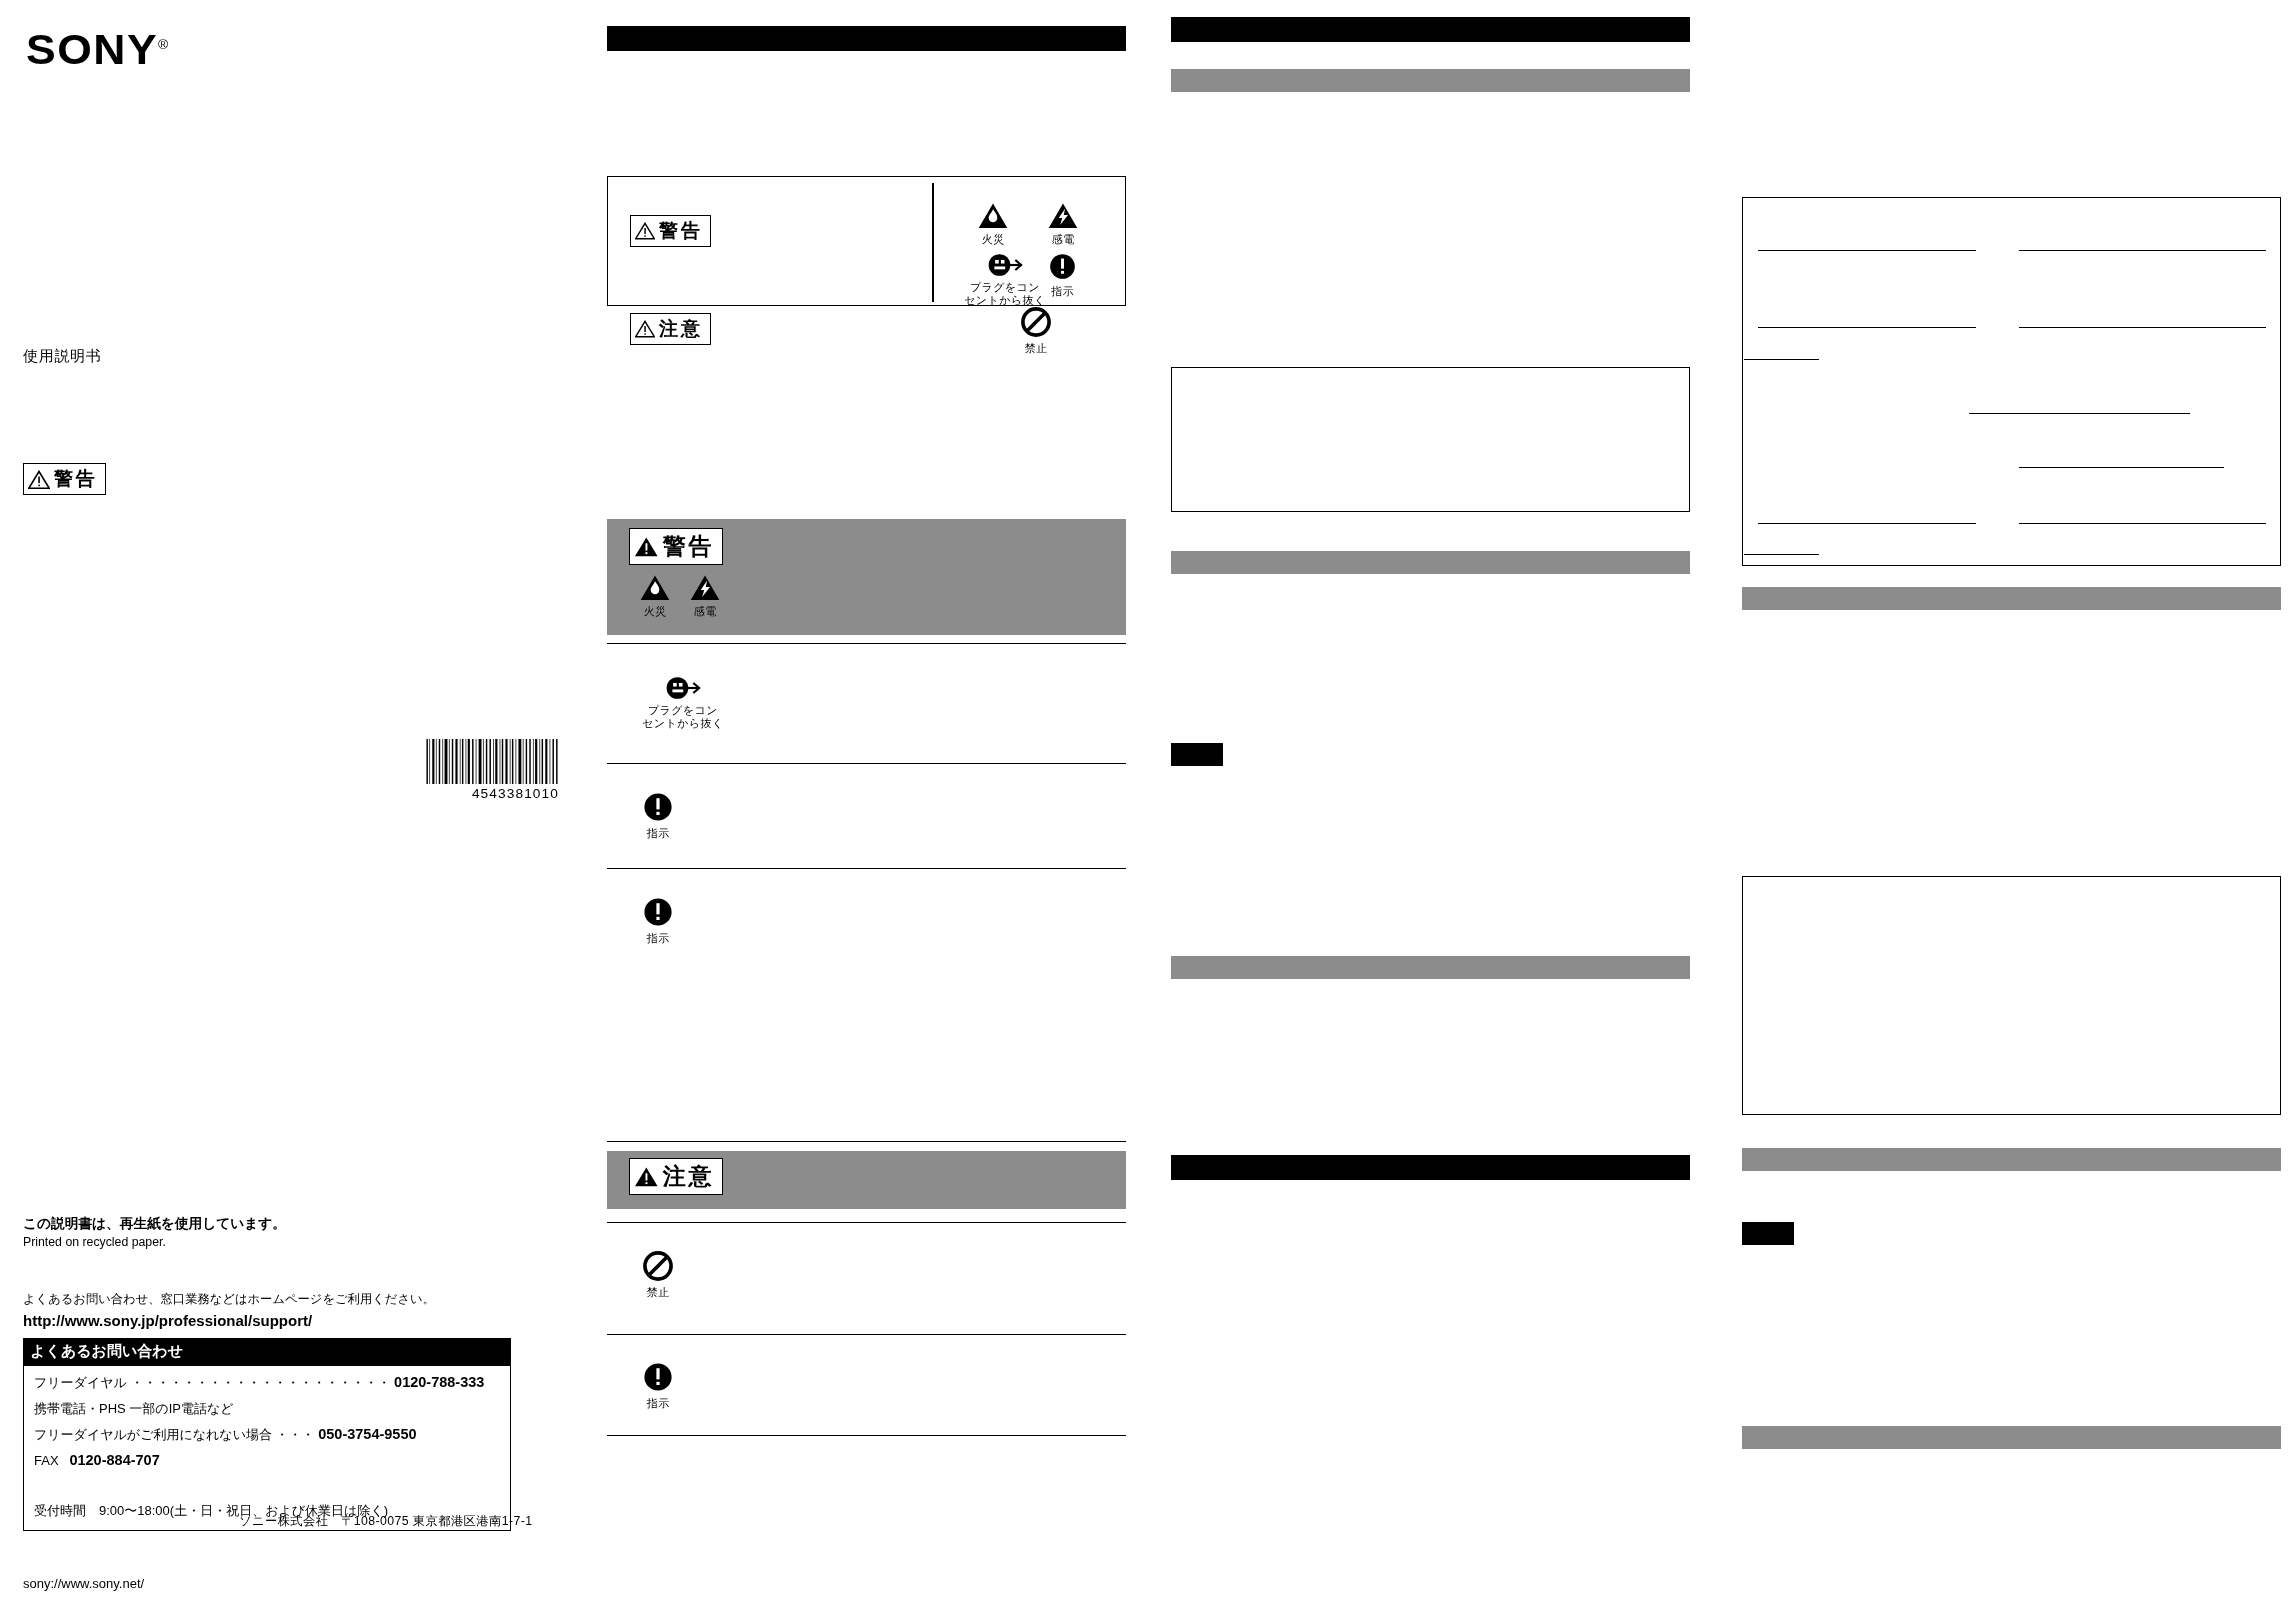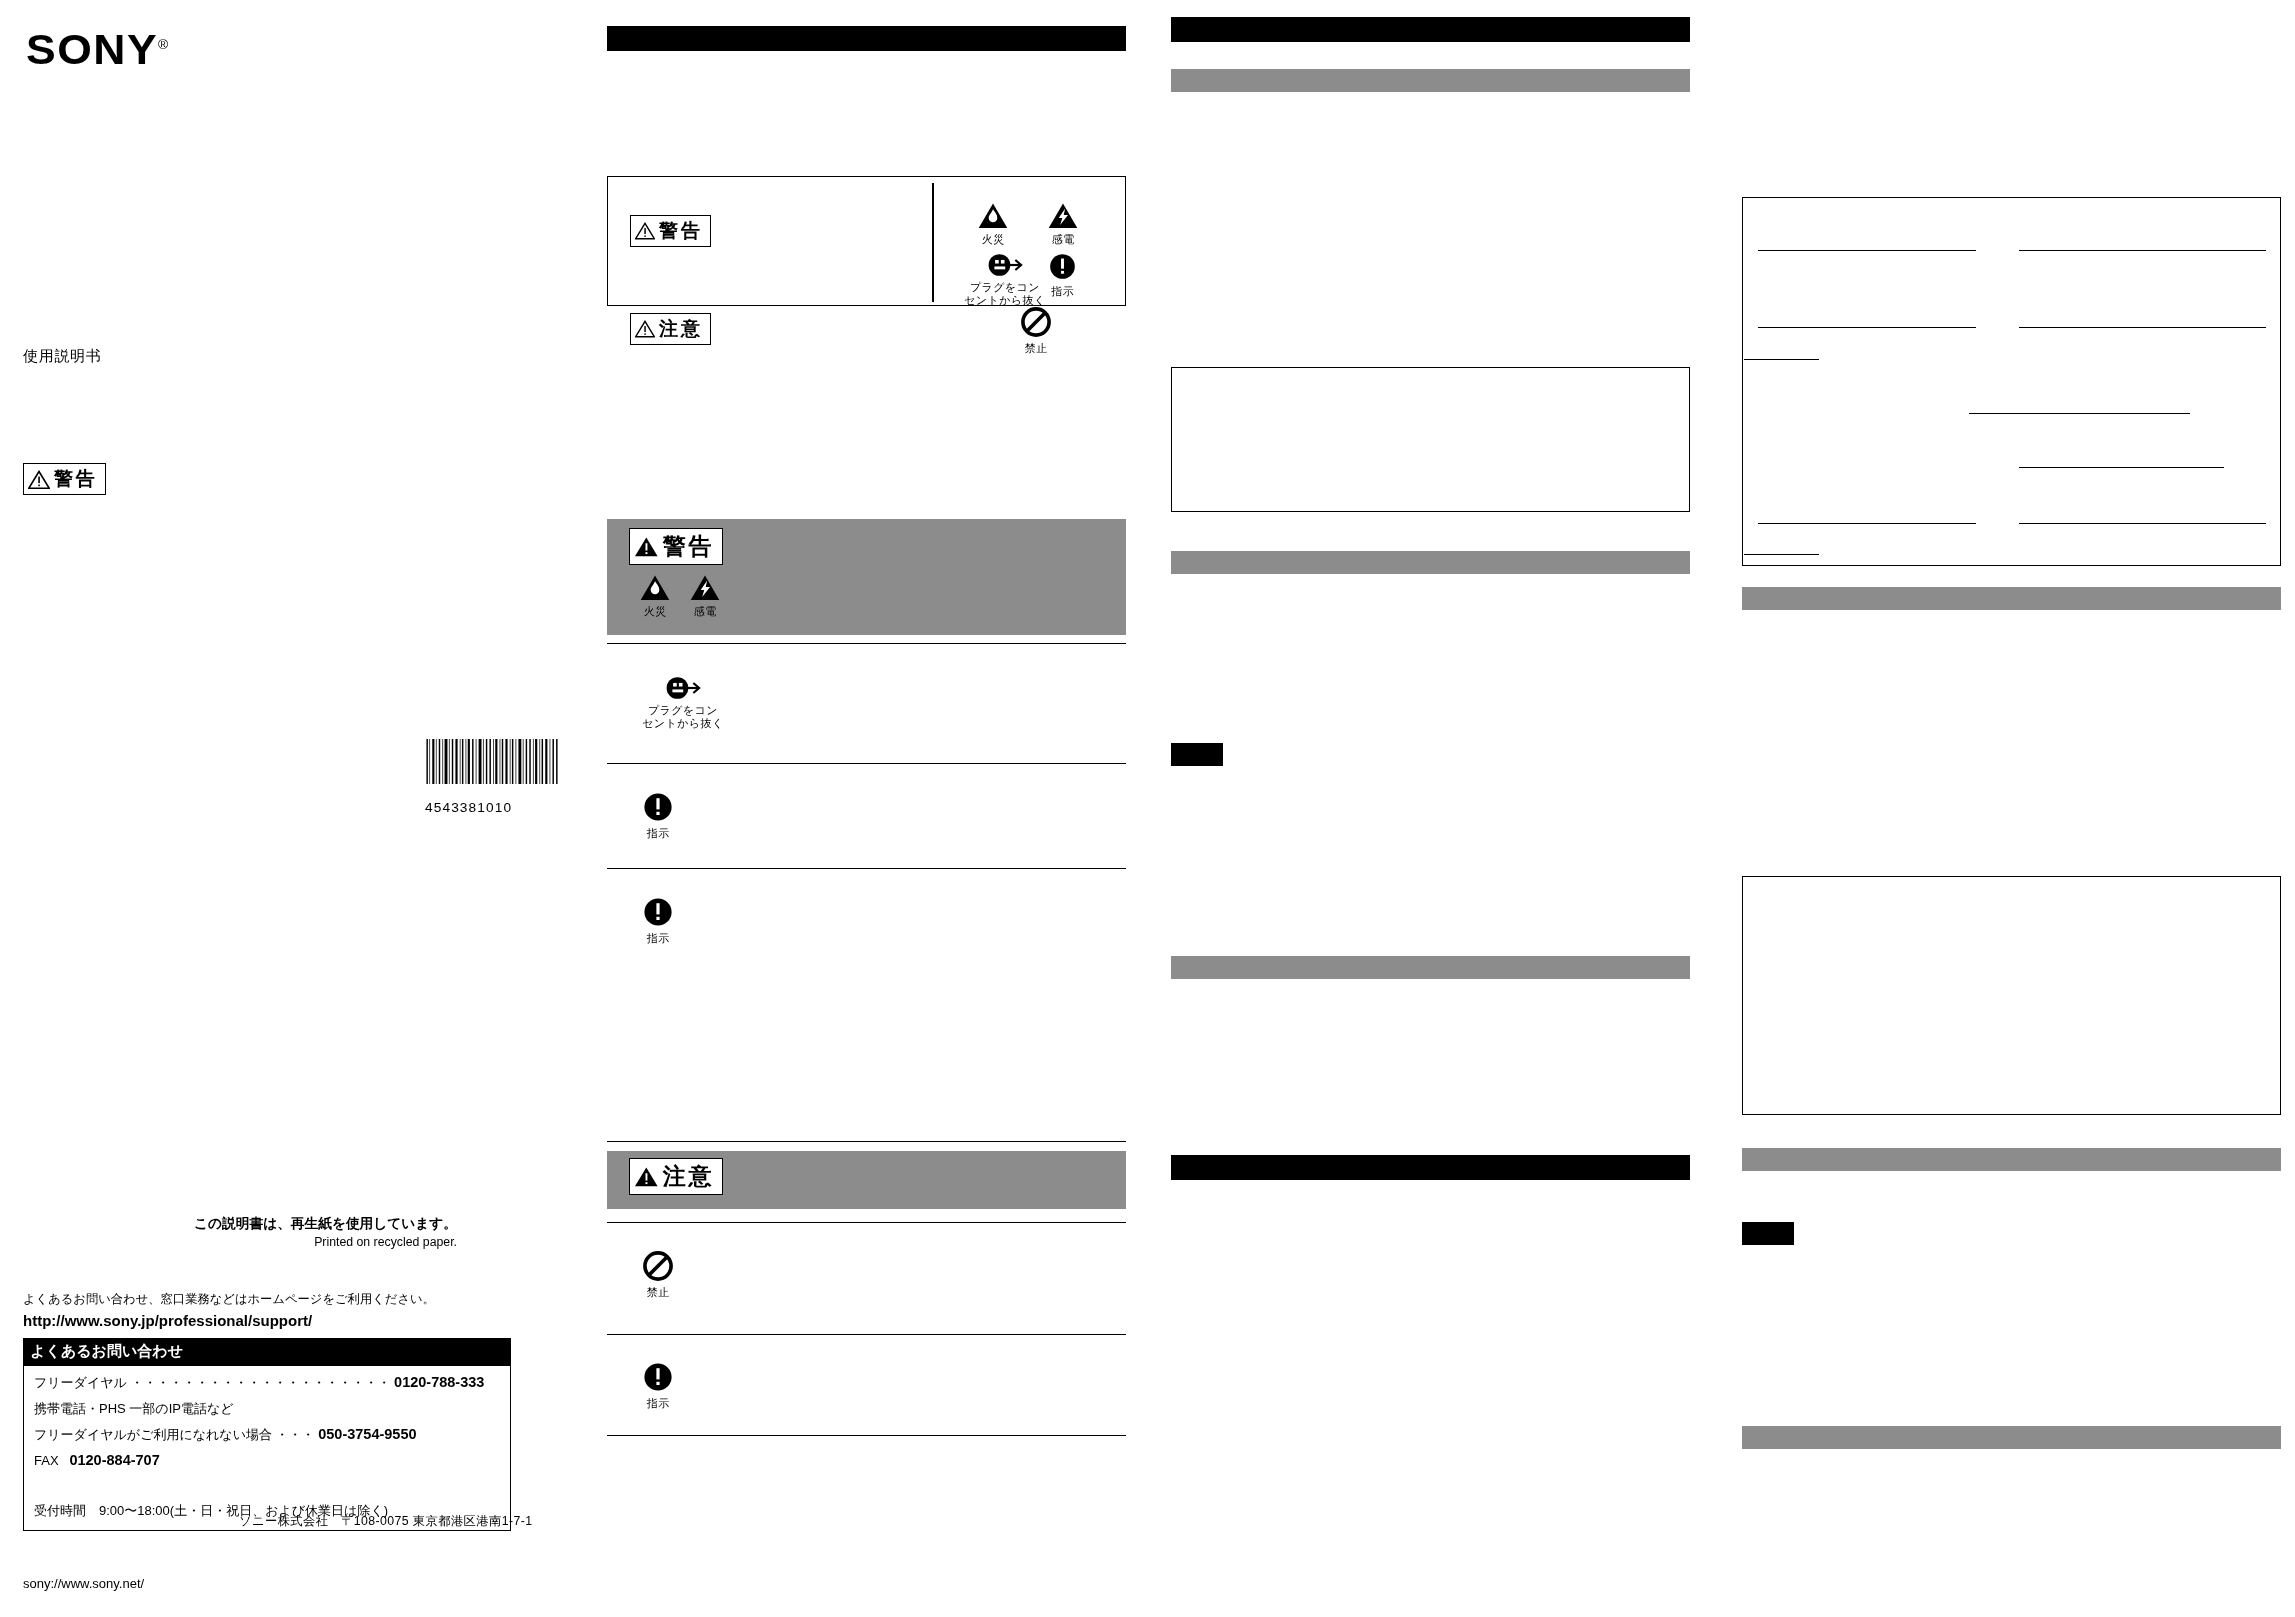--- a/index.html
+++ b/index.html
@@ -54,26 +54,26 @@
   }
   .warn-badge .tri { flex: 0 0 auto; }
   .warn-badge .lbl { font-weight: bold; font-size: 19px; letter-spacing: 2.9px; }
 
   #warn-badge-col1 { position: absolute; left: 23px; top: 463px; }
 
   
   #barcode-wrap { position: absolute; left: 425px; top: 739px; width: 134px; }
   #barcode { height: 45px; width: 134px; }
   #barcode-num {
-    text-align: left; font-size: 13.7px; letter-spacing: 1.1px; margin-top: 16px;
+    text-align: right; font-size: 13.7px; letter-spacing: 1.1px; margin-top: 2px;
   }
 
   
   #recycled {
-    position: absolute; left: 23px; top: 1215px; width: 434px; text-align: right;
+    position: absolute; left: 23px; top: 1215px; width: 434px;
   }
   #recycled .l1 { font-size: 13.7px; font-weight: bold; }
   #recycled .l2 { font-size: 12.3px; margin-top: 2px; }
 
   
   #support { position: absolute; left: 23px; top: 1291px; width: 488px; }
   #support .faq { font-size: 12.3px; }
   #support .url { font-size: 15px; font-weight: bold; margin-top: 4.3px; }
   #support-header {
     background: #000; color: #fff; font-weight: bold; font-size: 15px;

